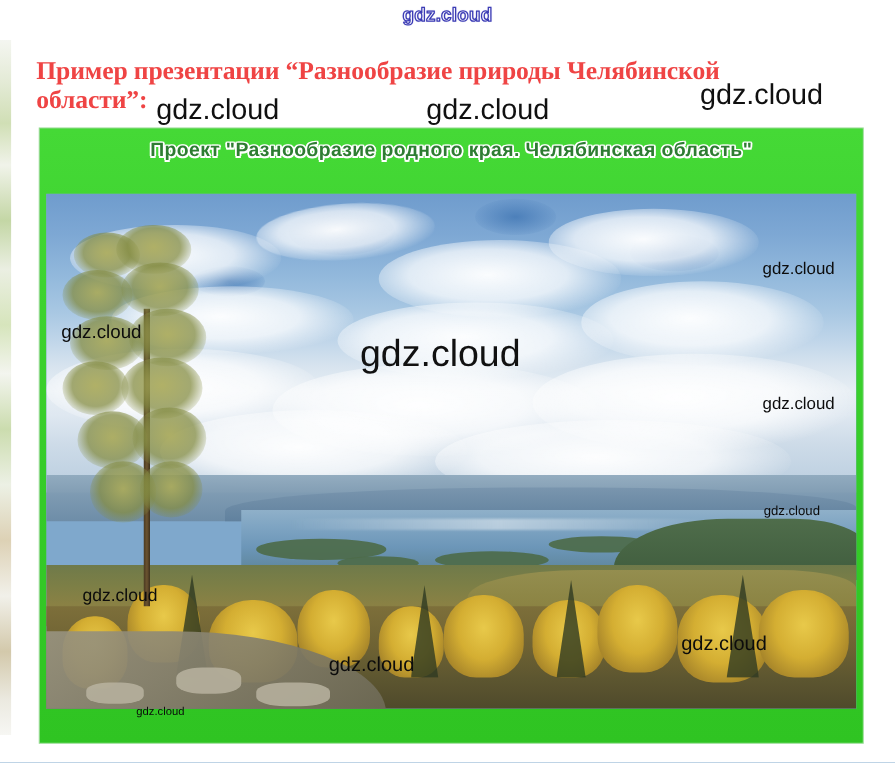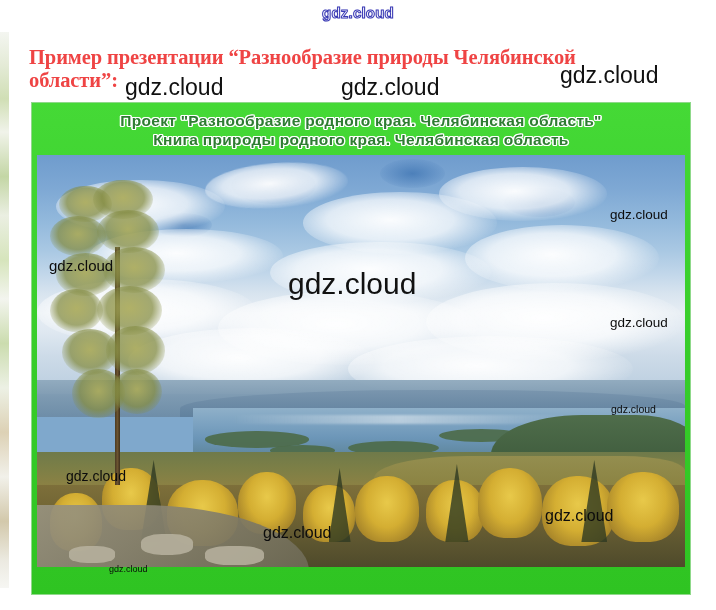--- a/index.html
+++ b/index.html
@@ -270,21 +270,20 @@
 
 <div class="wm-hdr" id="wm-hdr-1">gdz.cloud</div>
 <div class="wm-hdr" id="wm-hdr-2">gdz.cloud</div>
 <div class="wm-hdr" id="wm-hdr-3">gdz.cloud</div>
 
 <div id="slide">
   <div id="slide-inner-glow"></div>
 
   <div id="slide-heading">
     <span>Проект "Разнообразие родного края. Челябинская область"</span>
-    <span class="l2">Книга природы родного края. Челябинская область</span>
   </div>
 
   <div id="photo">
     <div class="sky"></div>
 
     <div class="bluegap bg1"></div>
     <div class="bluegap bg2"></div>
     <div class="bluegap bg3"></div>
     <div class="bluegap bg4"></div>
 

